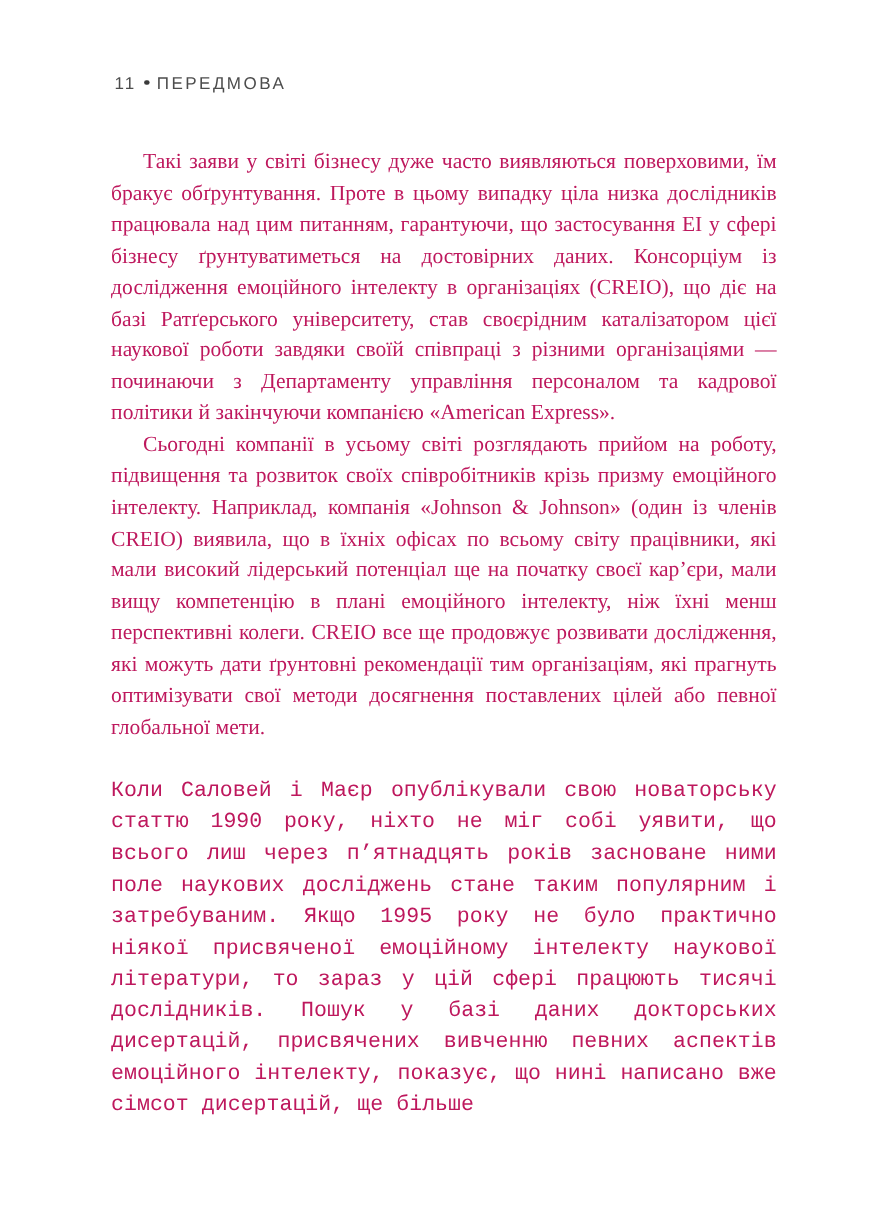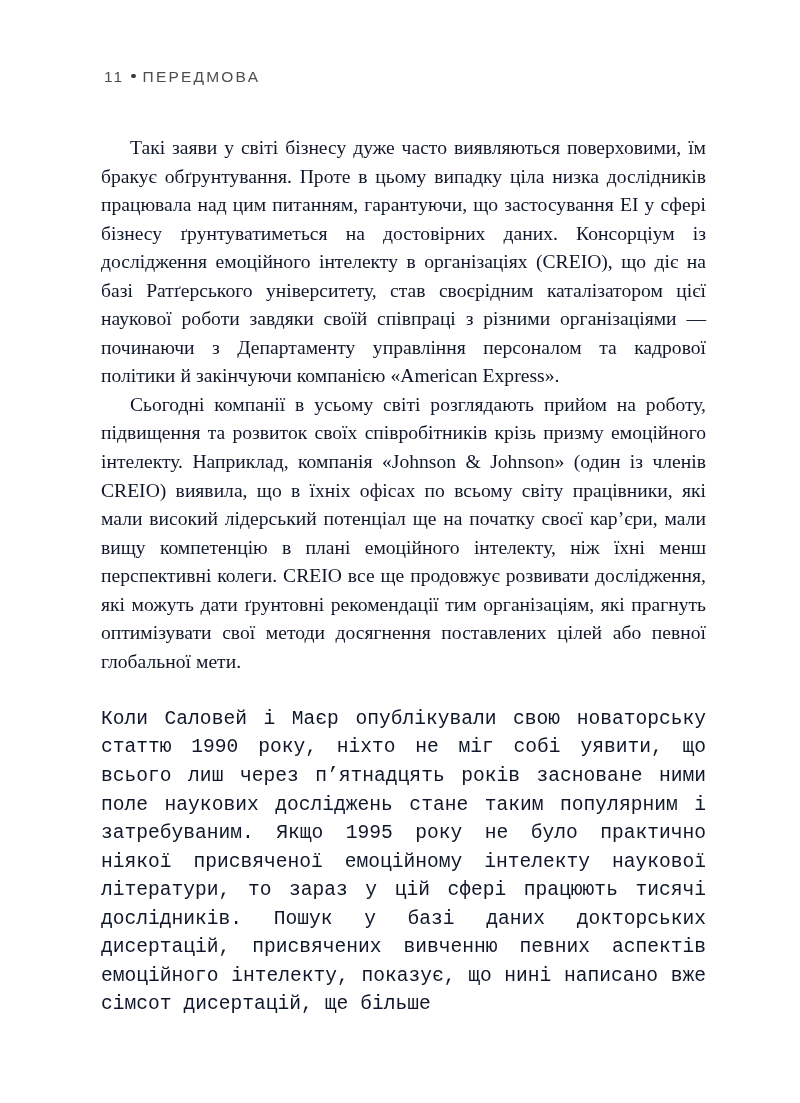--- a/index.html
+++ b/index.html
@@ -62,21 +62,21 @@
     position: absolute;
     left: 101px;
     top: 134px;
     width: 605px;
   }
   p.para {
     margin: 0;
     font-family: "Liberation Serif", "DejaVu Serif", serif;
     font-size: 19.6px;
     line-height: 28.55px;
-    color: #0f172a;
+    color: #be185d;
     text-align: justify;
     text-justify: inter-word;
     hyphens: manual;
     -webkit-hyphens: manual;
     text-indent: 0;
     word-spacing: 0.2px;
   }
   p.para.indent {
     text-indent: 29px;
   }

